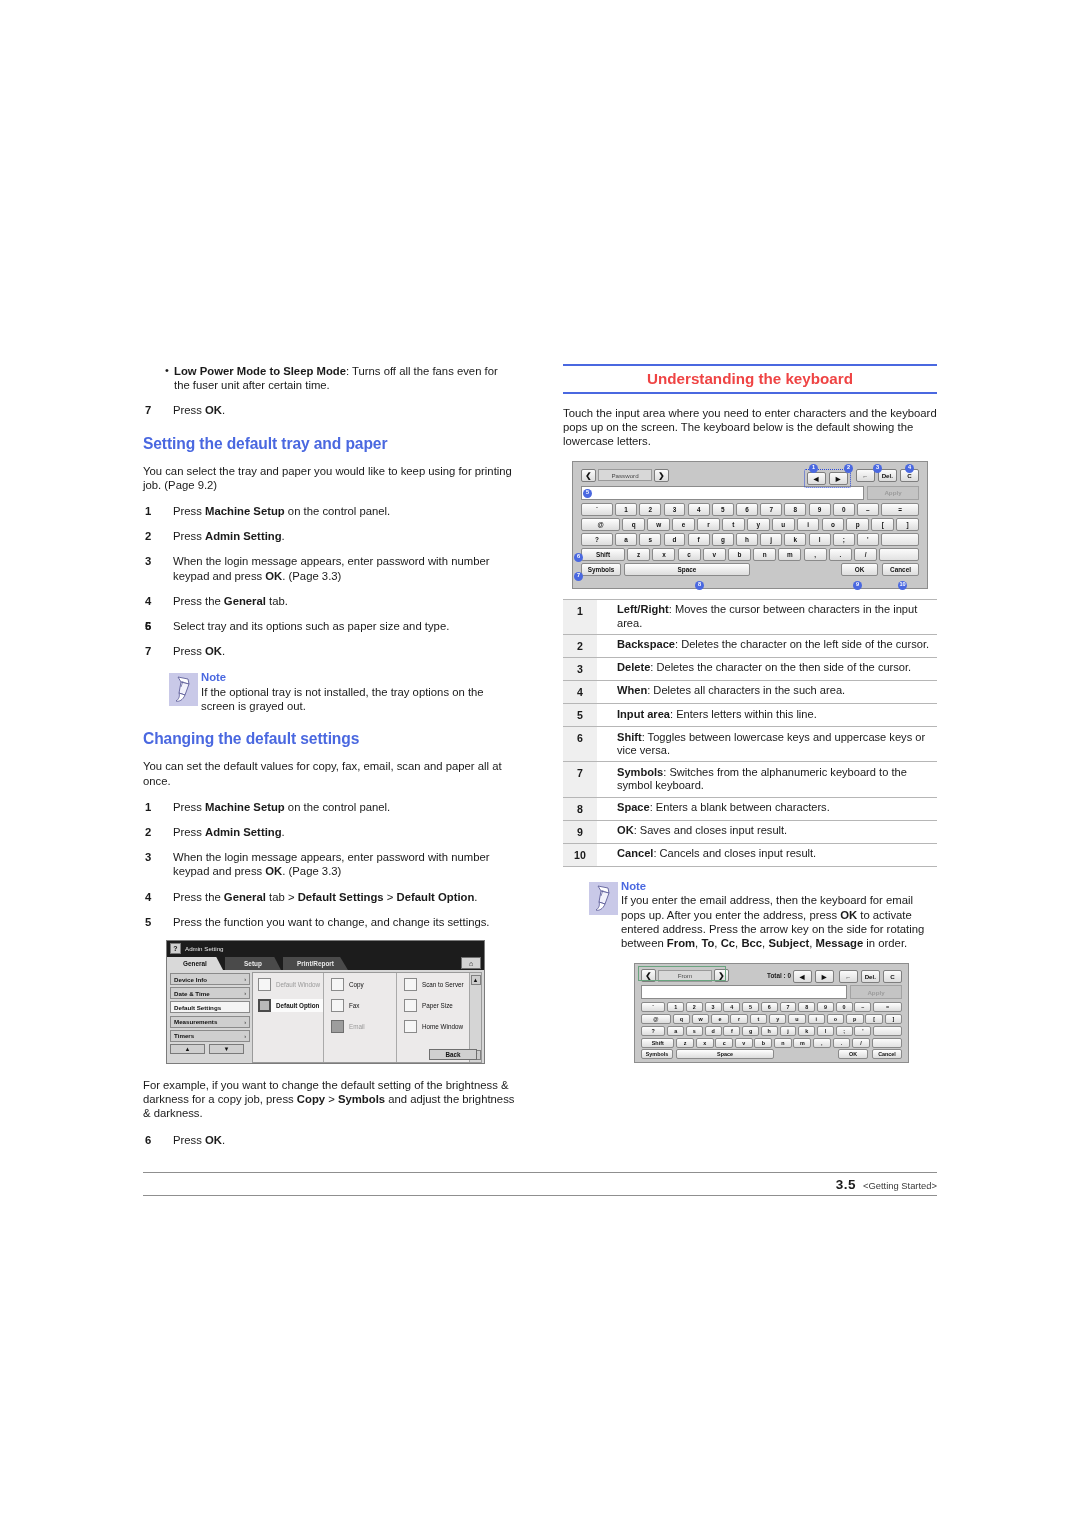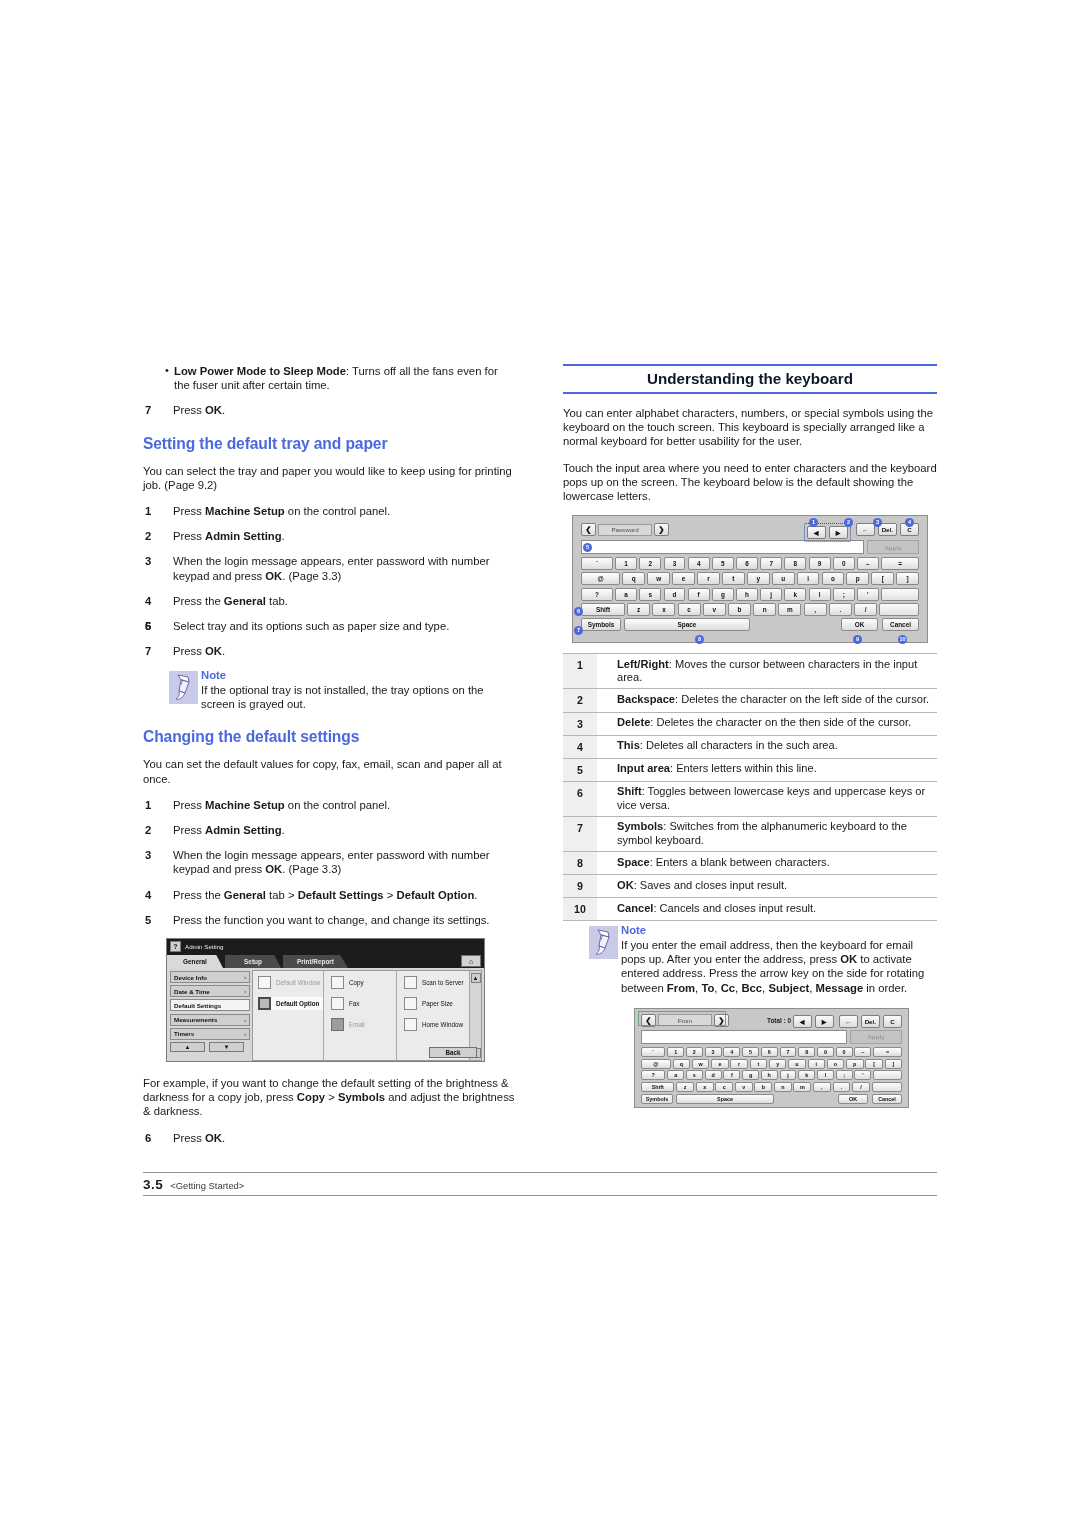--- a/index.html
+++ b/index.html
@@ -37,21 +37,21 @@
     text-align: left;
   }
   .h1-blue {
     color: #4a68e0;
     font-size: 15.6px;
     font-weight: bold;
     margin: 17px 0 11px 0;
     letter-spacing: -0.1px;
   }
   .h-banner {
-    color: #0f172a;
+    color: #ef4444;
     font-size: 15.2px;
     font-weight: bold;
     text-align: center;
     border-top: 2.4px solid #4a68e0;
     border-bottom: 2.4px solid #4a68e0;
     padding: 4px 0 5px 0;
     margin: 0 0 12px 0;
   }
   b { font-weight: bold; }
   
@@ -77,21 +77,21 @@
     margin: 0 0 11px 0;
   }
   .bullet .dot {
     position: absolute;
     left: 22px; top: -1px;
     font-size: 11px;
   }
   
   .note {
     position: relative;
-    margin: 3px 0 13px 0;
+    margin: 13px 0 13px 0;
     padding-left: 58px;
     min-height: 38px;
   }
   .note-icon {
     position: absolute;
     left: 26px; top: 2px;
     width: 29px; height: 33px;
     background: #c9c9e8;
   }
   .note-icon svg { display:block; }
@@ -133,21 +133,21 @@
   
   .footer {
     position: absolute;
     left: 143px; top: 1172px;
     width: 794px;
     border-top: 1px solid #8f8f8f;
     border-bottom: 1px solid #8f8f8f;
     height: 22px;
   }
   .footer-inner {
-    text-align: left;
+    text-align: right;
     padding-top: 4px;
     font-size: 10px;
   }
   .footer-page {
     font-weight: bold;
     font-size: 13.5px;
     letter-spacing: 0.5px;
   }
   .footer-chap {
     font-size: 9.4px;
@@ -564,21 +564,20 @@
       <span class="num">6</span>
       <span><span>Press </span><b>OK</b><span>.</span></span>
     </div>
 
   </div>
 
   <div class="col-right">
 
     <div class="h-banner">Understanding the keyboard</div>
 
-    <p class="body-text">You can enter alphabet characters, numbers, or special symbols using the keyboard on the touch screen. This keyboard is specially arranged like a normal keyboard for better usability for the user.</p>
     <p class="body-text">Touch the input area where you need to enter characters and the keyboard pops up on the screen. The keyboard below is the default showing the lowercase letters.</p>
 
     <div class="kb kb1">
       <div class="callout" style="left:236px;top:2px;">1</div>
       <div class="callout" style="left:271px;top:2px;">2</div>
       <div class="callout" style="left:300px;top:2px;">3</div>
       <div class="callout" style="left:332px;top:2px;">4</div>
       <div class="callout" style="left:10px;top:27px;">5</div>
       <div class="callout" style="left:1px;top:91px;">6</div>
       <div class="callout" style="left:1px;top:110px;">7</div>
@@ -689,21 +688,21 @@
           <tr>
             <td class="n">2</td>
             <td class="d"><b>Backspace</b><span>: Deletes the character on the left side of the cursor.</span></td>
           </tr>
           <tr>
             <td class="n">3</td>
             <td class="d"><b>Delete</b><span>: Deletes the character on the then side of the cursor.</span></td>
           </tr>
           <tr>
             <td class="n">4</td>
-            <td class="d"><b>This</b><span>: Deletes all characters in the such area.</span></td>
+            <td class="d"><b>When</b><span>: Deletes all characters in the such area.</span></td>
           </tr>
           <tr>
             <td class="n">5</td>
             <td class="d"><b>Input area</b><span>: Enters letters within this line.</span></td>
           </tr>
           <tr>
             <td class="n">6</td>
             <td class="d"><b>Shift</b><span>: Toggles between lowercase keys and uppercase keys or vice versa.</span></td>
           </tr>
           <tr>

